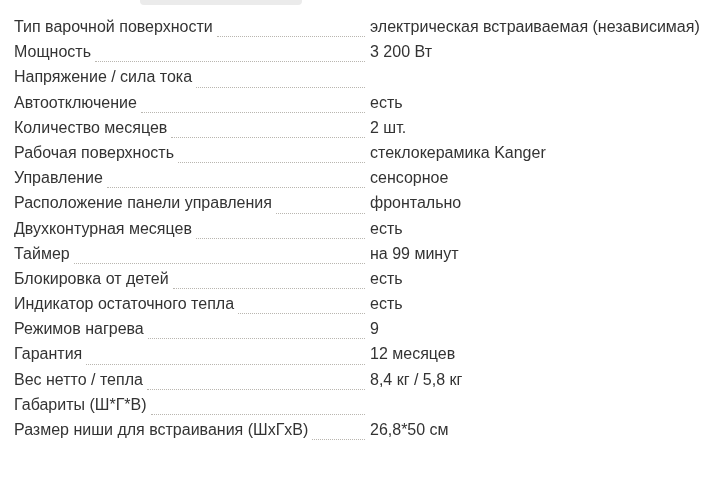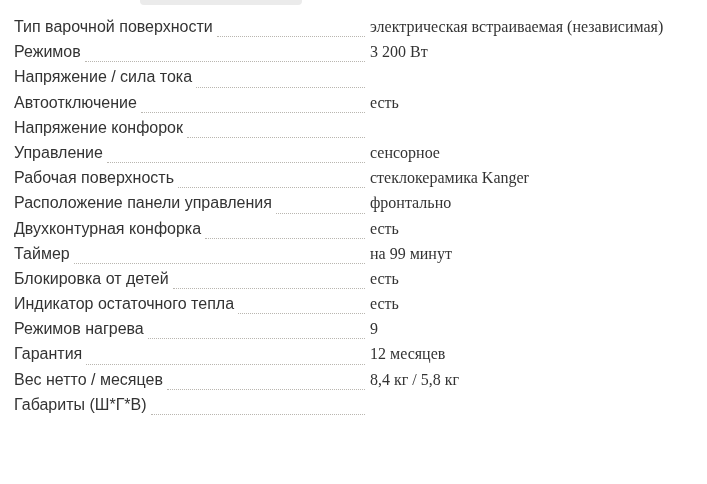--- a/index.html
+++ b/index.html
@@ -51,41 +51,40 @@
     flex: 1 1 auto;
     align-self: flex-end;
     height: 0;
     margin: 0 5px 2px 1px;
     border-bottom: 1px dotted #b9b6b0;
   }
   .spec-value {
     flex: 1 1 auto;
     line-height: 25.2px;
     white-space: nowrap;
-    font-family: Liberation Serif, serif;
   }
 </style>
 </head>
 <body>
 
 <div class="top-fragment"></div>
 
 <div class="specs">
 
     <div class="spec-row">
       <div class="label-cell">
         <span class="spec-label">Тип варочной поверхности</span>
         <span class="dotted-leader"></span>
       </div>
       <div class="spec-value">электрическая встраиваемая (независимая)</div>
     </div>
 
     <div class="spec-row">
       <div class="label-cell">
-        <span class="spec-label">Режимов</span>
+        <span class="spec-label">Мощность</span>
         <span class="dotted-leader"></span>
       </div>
       <div class="spec-value">3 200 Вт</div>
     </div>
 
     <div class="spec-row">
       <div class="label-cell">
         <span class="spec-label">Напряжение / сила тока</span>
         <span class="dotted-leader"></span>
       </div>
@@ -94,52 +93,53 @@
     <div class="spec-row">
       <div class="label-cell">
         <span class="spec-label">Автоотключение</span>
         <span class="dotted-leader"></span>
       </div>
       <div class="spec-value">есть</div>
     </div>
 
     <div class="spec-row">
       <div class="label-cell">
-        <span class="spec-label">Напряжение конфорок</span>
-        <span class="dotted-leader"></span>
-      </div>
+        <span class="spec-label">Количество месяцев</span>
+        <span class="dotted-leader"></span>
+      </div>
+      <div class="spec-value">2 шт.</div>
+    </div>
+
+    <div class="spec-row">
+      <div class="label-cell">
+        <span class="spec-label">Рабочая поверхность</span>
+        <span class="dotted-leader"></span>
+      </div>
+      <div class="spec-value">стеклокерамика Kanger</div>
     </div>
 
     <div class="spec-row">
       <div class="label-cell">
         <span class="spec-label">Управление</span>
         <span class="dotted-leader"></span>
       </div>
       <div class="spec-value">сенсорное</div>
     </div>
 
     <div class="spec-row">
       <div class="label-cell">
-        <span class="spec-label">Рабочая поверхность</span>
-        <span class="dotted-leader"></span>
-      </div>
-      <div class="spec-value">стеклокерамика Kanger</div>
-    </div>
-
-    <div class="spec-row">
-      <div class="label-cell">
         <span class="spec-label">Расположение панели управления</span>
         <span class="dotted-leader"></span>
       </div>
       <div class="spec-value">фронтально</div>
     </div>
 
     <div class="spec-row">
       <div class="label-cell">
-        <span class="spec-label">Двухконтурная конфорка</span>
+        <span class="spec-label">Двухконтурная месяцев</span>
         <span class="dotted-leader"></span>
       </div>
       <div class="spec-value">есть</div>
     </div>
 
     <div class="spec-row">
       <div class="label-cell">
         <span class="spec-label">Таймер</span>
         <span class="dotted-leader"></span>
       </div>
@@ -173,27 +173,34 @@
     <div class="spec-row">
       <div class="label-cell">
         <span class="spec-label">Гарантия</span>
         <span class="dotted-leader"></span>
       </div>
       <div class="spec-value">12 месяцев</div>
     </div>
 
     <div class="spec-row">
       <div class="label-cell">
-        <span class="spec-label">Вес нетто / месяцев</span>
+        <span class="spec-label">Вес нетто / тепла</span>
         <span class="dotted-leader"></span>
       </div>
       <div class="spec-value">8,4 кг / 5,8 кг</div>
     </div>
 
 
     <div class="spec-row">
       <div class="label-cell">
         <span class="spec-label">Габариты (Ш*Г*В)</span>
         <span class="dotted-leader"></span>
       </div>
     </div>
 
+    <div class="spec-row">
+      <div class="label-cell">
+        <span class="spec-label">Размер ниши для встраивания (ШхГхВ)</span>
+        <span class="dotted-leader"></span>
+      </div>
+      <div class="spec-value">26,8*50 см</div>
+    </div>
   </div>
 
 </body></html>

